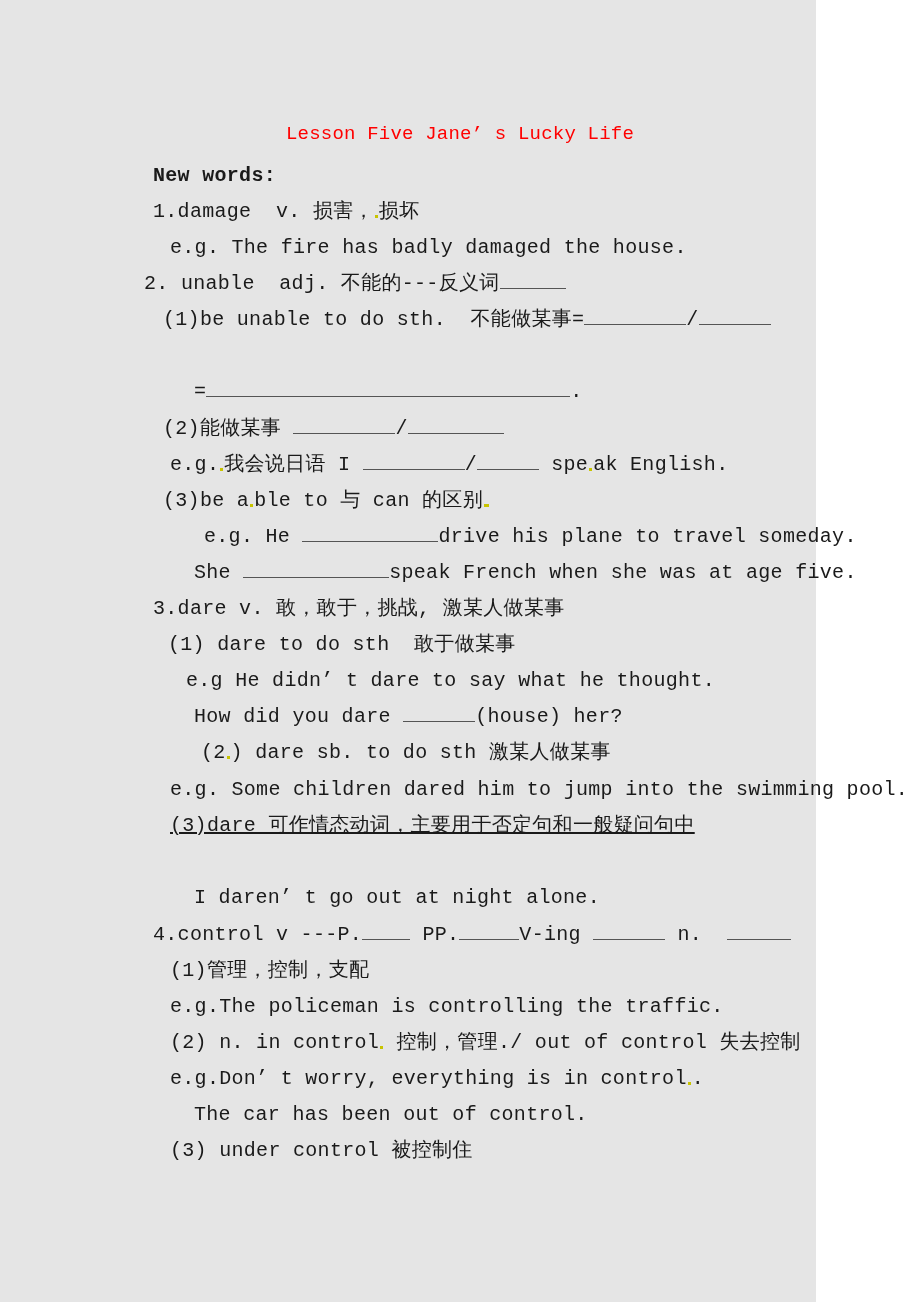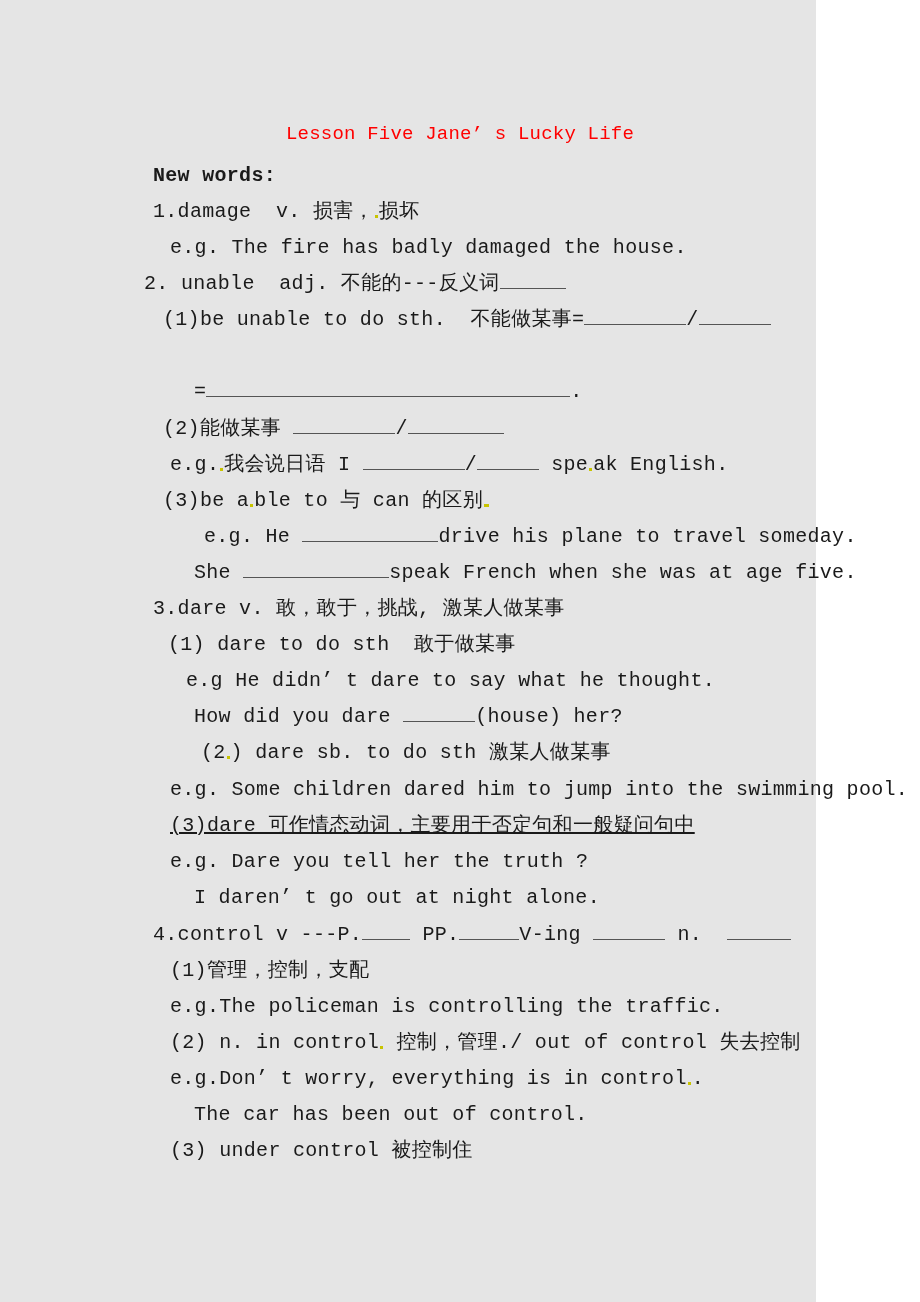--- a/index.html
+++ b/index.html
@@ -88,21 +88,20 @@
 
   <div class="line" style="top:563px; left:150px;"><span>She </span><span class="blank" style="width:146px;"></span><span>speak French when she was at age five.</span></div>
 
   <div class="line" style="top:599px; left:109px;">3.dare v. 敢，敢于，挑战, 激某人做某事</div>
   <div class="line" style="top:635px; left:124px;">(1) dare to do sth  敢于做某事</div>
   <div class="line" style="top:671px; left:126px;margin-left:16px;">e.g He didn’ t dare to say what he thought.</div>
   <div class="line" style="top:707px; left:150px;"><span>How did you dare </span><span class="blank" style="width:72px;"></span><span>(house) her?</span></div>
   <div class="line" style="top:743px; left:133px;margin-left:24px;"><span>(2</span><span class="mark"></span><span>) dare sb. to do sth 激某人做某事</span></div>
   <div class="line" style="top:780px; left:126px;">e.g. Some children dared him to jump into the swimming pool.</div>
   <div class="line" style="top:816px; left:126px;text-decoration:underline;">(3)dare 可作情态动词，主要用于否定句和一般疑问句中</div>
-  <div class="line" style="top:852px; left:126px;">e.g. Dare you tell her the truth ?</div>
   <div class="line" style="top:888px; left:150px;text-align:right;">I daren’ t go out at night alone.</div>
 
   <div class="line" style="top:925px; left:109px;"><span>4.control v ---P.</span><span class="blank" style="width:48px;"></span><span> PP.</span><span class="blank" style="width:60px;"></span><span>V-ing </span><span class="blank" style="width:72px;"></span><span> n.  </span><span class="blank" style="width:64px;"></span></div>
 
   <div class="line" style="top:961px; left:126px;">(1)管理，控制，支配</div>
   <div class="line" style="top:997px; left:126px;">e.g.The policeman is controlling the traffic.</div>
   <div class="line" style="top:1033px; left:126px;"><span>(2) n. in control</span><span class="mark"></span><span> 控制，管理./ out of control 失去控制</span></div>
   <div class="line" style="top:1069px; left:126px;"><span>e.g.Don’ t worry, everything is in control</span><span class="mark"></span><span>.</span></div>
   <div class="line" style="top:1105px; left:150px;">The car has been out of control.</div>
   <div class="line" style="top:1141px; left:126px;">(3) under control 被控制住</div>

